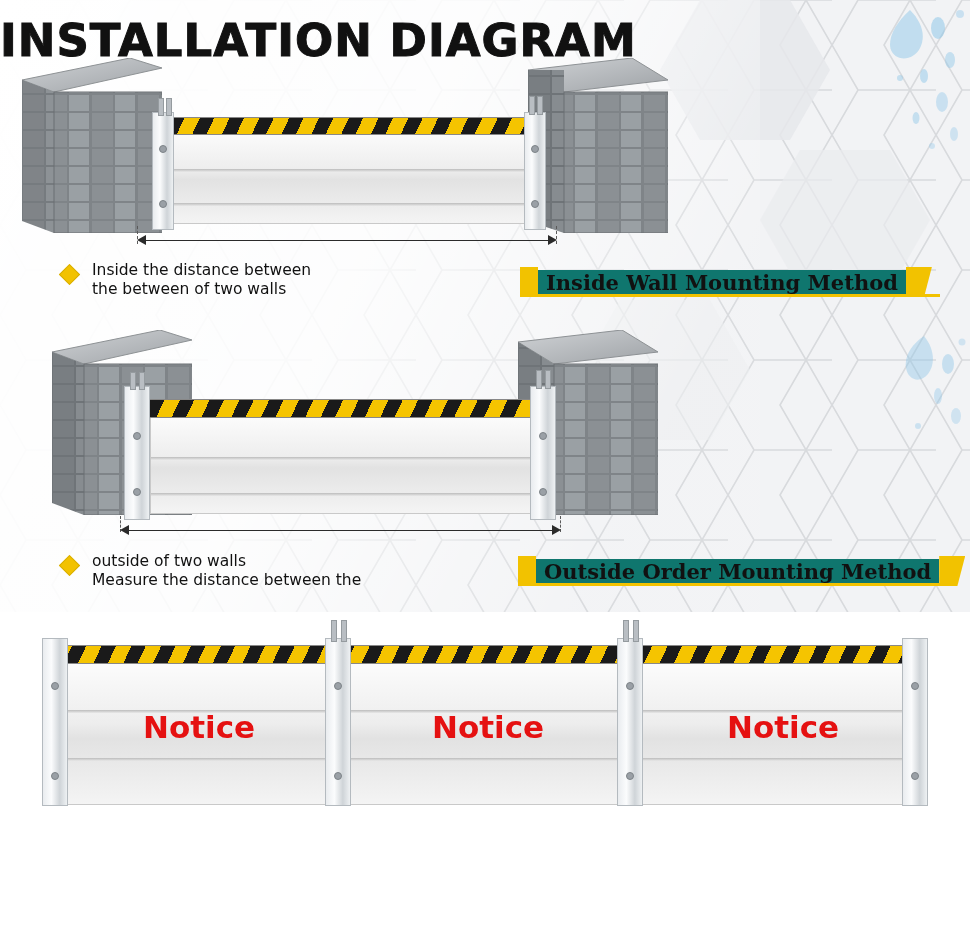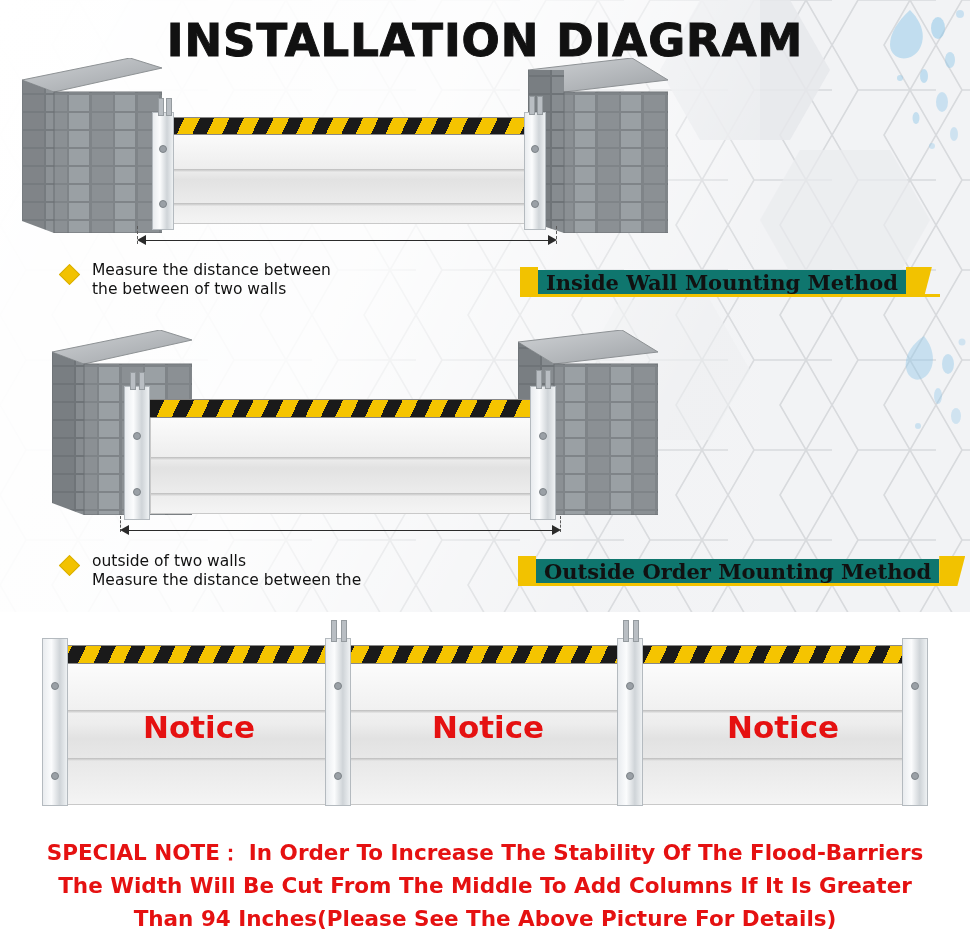--- a/index.html
+++ b/index.html
@@ -19,21 +19,20 @@
     overflow:hidden;
   }
   .hex-bg svg{position:absolute;left:0;top:0;}
 
   
   .splash{position:absolute;pointer-events:none;}
 
   
   .title{
     position:absolute;left:0;top:14px;width:970px;
-    text-align:center;
     font-family:"DejaVu Sans", sans-serif;
     font-weight:bold;
     font-size:45px;
     letter-spacing:1px;
     color:#111;
     -webkit-text-stroke:1px #111;
   }
 
   .barrier{
     position:absolute;
@@ -231,21 +230,21 @@
     <div class="bolt" style="left:531px;top:200px;"></div>
 
     <div class="dimtick" style="left:137px;top:226px;height:18px;"></div>
     <div class="dimtick" style="left:556px;top:226px;height:18px;"></div>
     <div class="dimline" style="left:140px;top:240px;width:414px;"></div>
     <div class="arrowL" style="left:137px;top:235px;"></div>
     <div class="arrowR" style="left:548px;top:235px;"></div>
 
     <div class="diamond" style="left:62px;top:267px;"></div>
     <div class="caption" style="left:92px;top:261px;width:330px;">
-      <div>Measure the distance between</div>
+      <div>Inside the distance between</div>
       <div>the between of two walls</div>
     </div>
 
     <div class="banner" style="left:520px;top:267px;">
       <div class="bar-left"></div>
       <div class="banner-text">Inside Wall  Mounting Method</div>
       <div class="bar-right"></div>
     </div>
     <div style="position:absolute;left:520px;top:294px;width:420px;height:3px;background:#f2c200;"></div>
   </div>
@@ -334,19 +333,14 @@
 
     <div class="post" style="left:902px;top:26px;width:26px;height:168px;"></div>
     <div class="bolt" style="left:911px;top:70px;"></div>
     <div class="bolt" style="left:911px;top:160px;"></div>
 
     <div class="notice" style="left:143px;top:97px;">Notice</div>
     <div class="notice" style="left:432px;top:97px;">Notice</div>
     <div class="notice" style="left:727px;top:97px;">Notice</div>
   </div>
 
-  <div class="specialnote">
-    <div>SPECIAL NOTE：  In Order To Increase The Stability Of The Flood-Barriers</div>
-    <div>The Width Will Be Cut From The Middle To Add Columns If It Is Greater</div>
-    <div>Than 94 Inches(Please See The Above Picture For Details)</div>
-  </div>
 
 </div>
 
 </body></html>

